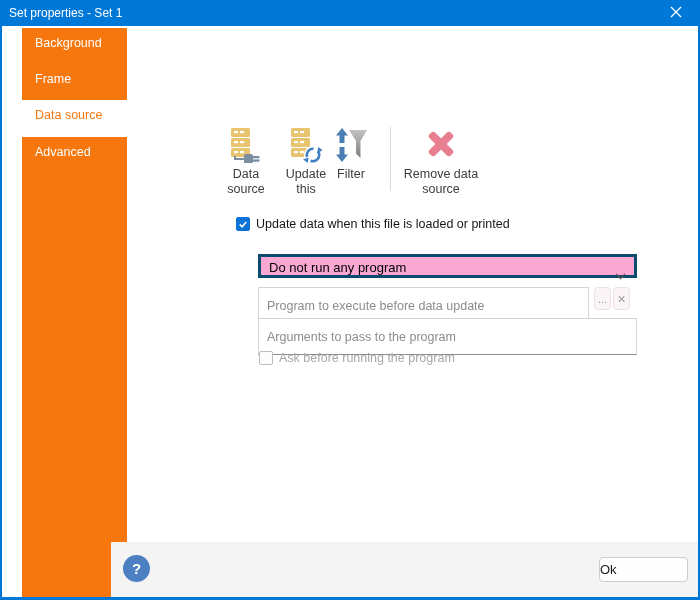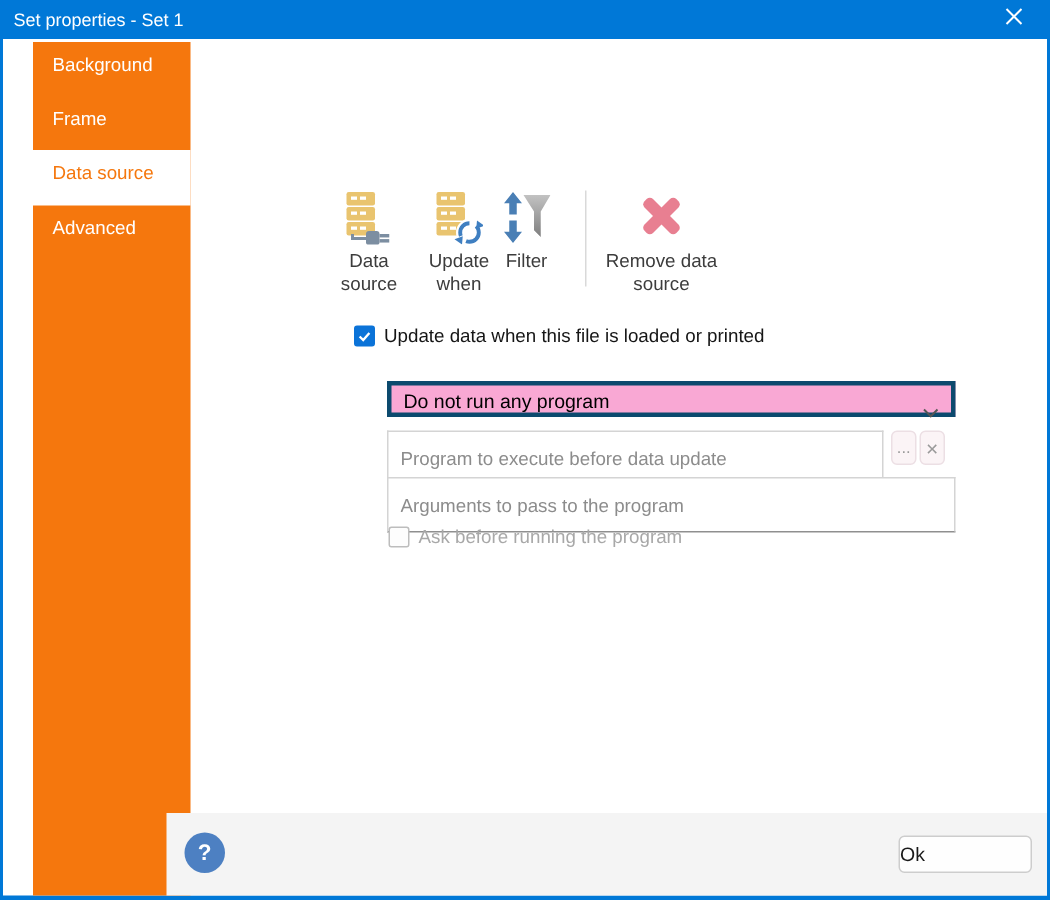--- a/index.html
+++ b/index.html
@@ -115,21 +115,21 @@
             <rect x="10" y="14" width="4" height="2.2"></rect>
           <rect x="4" y="24" width="4" height="2.2"></rect>
             <rect x="10" y="24" width="4" height="2.2"></rect>
         </g>
         <circle cx="23" cy="28" r="9" fill="#ffffff"></circle>
         <circle cx="23" cy="28" r="6.2" stroke="#3f7fc1" stroke-width="2.6" fill="none" stroke-dasharray="12 5"></circle>
         <polygon points="28,20 33,23.5 27.5,25.5" fill="#3f7fc1"></polygon>
         <polygon points="18,36 13,32.5 18.5,30.5" fill="#3f7fc1"></polygon>
       </svg>
     </span>
-    <span class="tb-label">Update when</span>
+    <span class="tb-label">Update this</span>
   </div>
 
   <div class="tb-btn" style="left:330px;width:42px;">
     <span class="ico">
       <svg width="32" height="36" viewBox="0 0 32 36">
         <defs>
           <linearGradient id="fg" x1="0" y1="0" x2="0" y2="1">
             <stop offset="0" stop-color="#c2c2c2"></stop>
               <stop offset="1" stop-color="#7f7f7f"></stop>
           </linearGradient>

